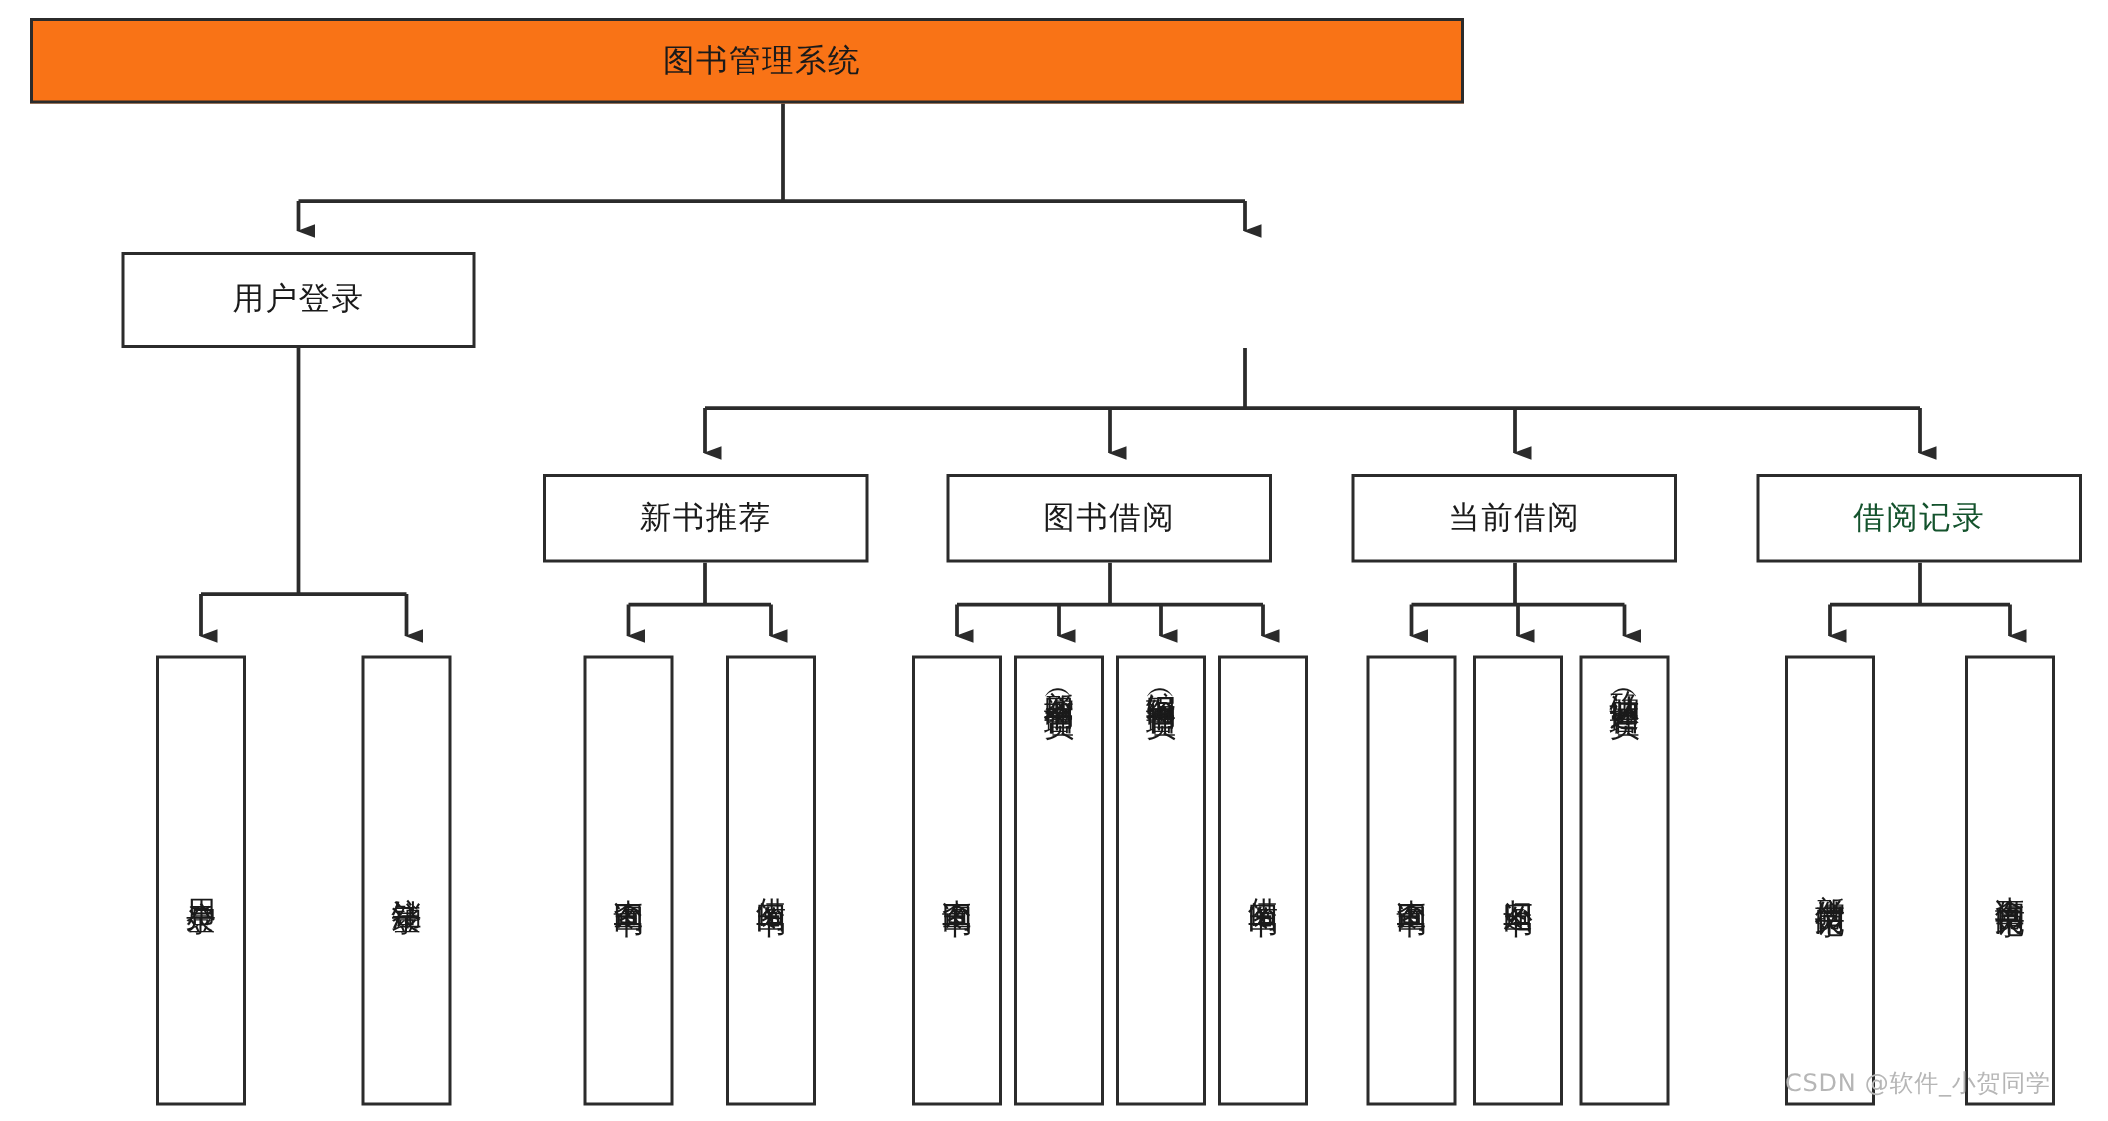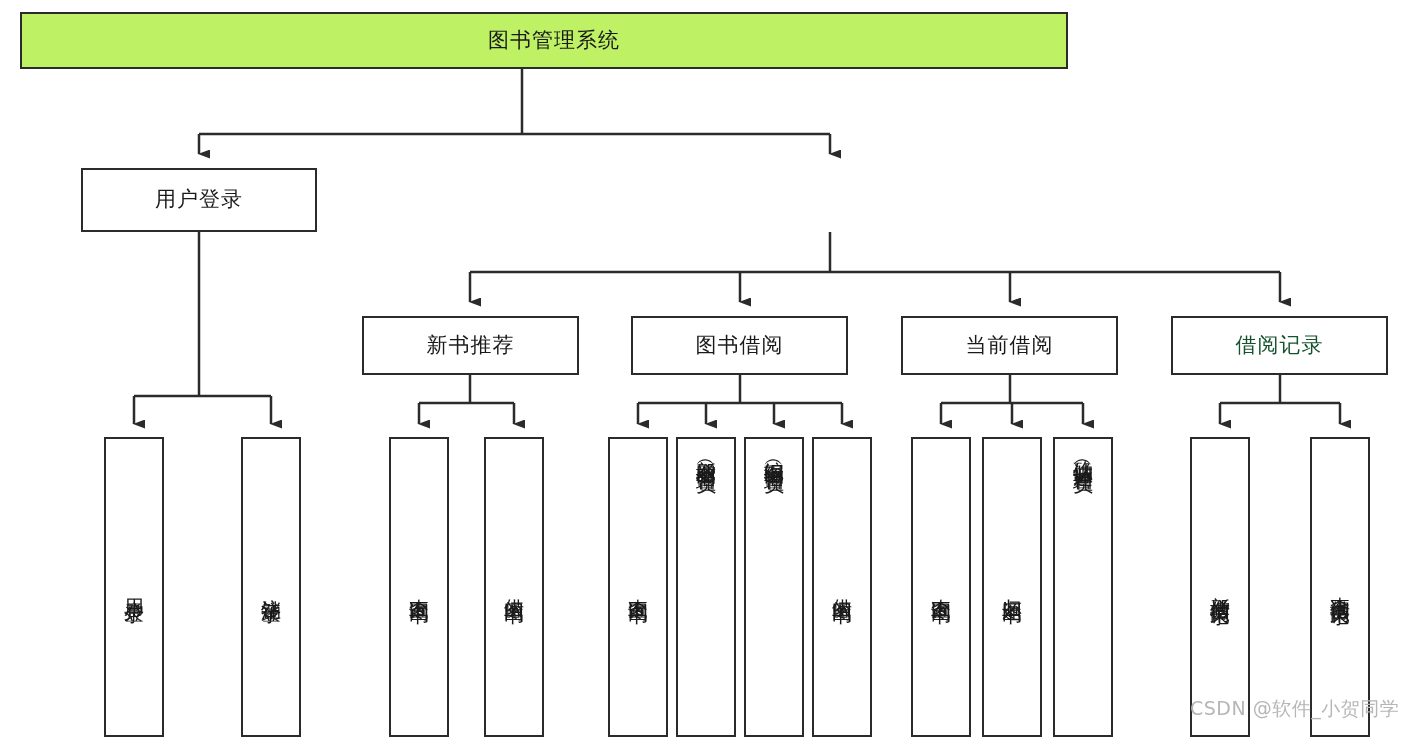--- a/index.html
+++ b/index.html
@@ -56,22 +56,22 @@
     position: absolute;
     left: 0;
     top: 0;
     width: 1405px;
     height: 747px;
     pointer-events: none;
   }
   .watermark {
     position: absolute;
     left: 1190px;
-    top: 696px;
-    font-size: 19px;
+    top: 712px;
+    font-size: 16px;
     color: #b6b6b6;
     white-space: nowrap;
     letter-spacing: 0.5px;
   }
 </style>
 </head>
 <body>
 
 <div id="diagram-root">
 
@@ -118,21 +118,21 @@
       <line x1="1012" y1="403" x2="1012" y2="424" marker-end="url(#arrowhead)"></line>
       <line x1="1083" y1="403" x2="1083" y2="424" marker-end="url(#arrowhead)"></line>
 
       <line x1="1280" y1="375" x2="1280" y2="403"></line>
       <line x1="1220" y1="403" x2="1340" y2="403"></line>
       <line x1="1220" y1="403" x2="1220" y2="424" marker-end="url(#arrowhead)"></line>
       <line x1="1340" y1="403" x2="1340" y2="424" marker-end="url(#arrowhead)"></line>
     </g>
   </svg>
 
-  <div class="node node-h" style="left: 20px; top: 12px; width: 1048px; height: 57px; border-color: rgb(43, 43, 43); background: #bef264; color: rgb(26, 26, 26); padding-left: 20px;">
+  <div class="node node-h" style="left: 20px; top: 12px; width: 956px; height: 57px; border-color: rgb(43, 43, 43); background: #f97316; color: rgb(26, 26, 26); padding-left: 20px;">
     <span class="node-label">图书管理系统</span>
   </div>
 
   <div class="node node-h" style="left: 81px; top: 168px; width: 236px; height: 64px; border-color: rgb(43, 43, 43); background: rgb(255, 255, 255); color: rgb(26, 26, 26);">
     <span class="node-label">用户登录</span>
   </div>
 
   <div class="node node-h" style="left: 362px; top: 316px; width: 217px; height: 59px; border-color: rgb(43, 43, 43); background: rgb(255, 255, 255); color: rgb(26, 26, 26);">
     <span class="node-label">新书推荐</span>
   </div>

